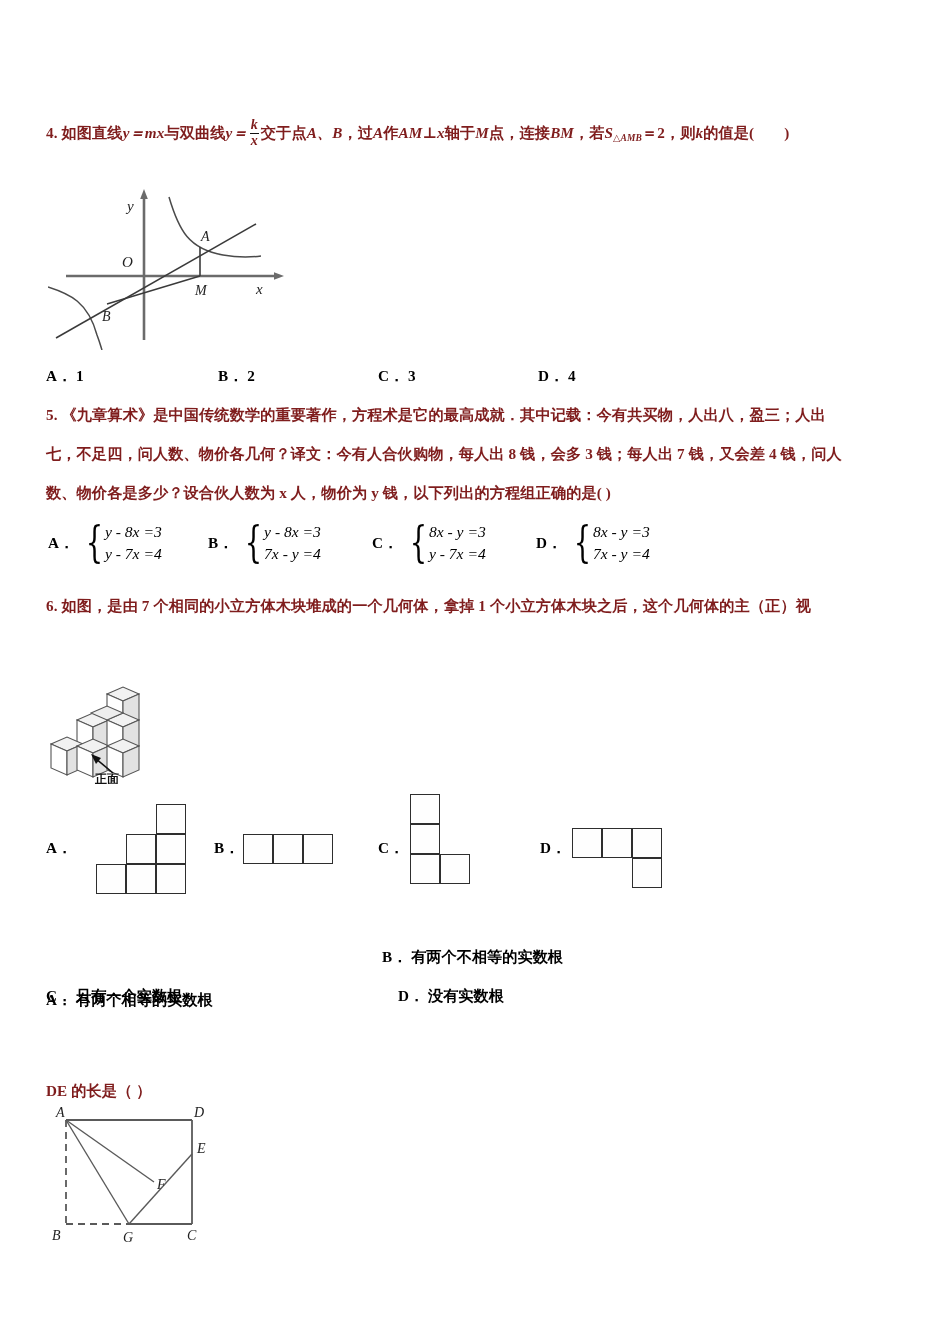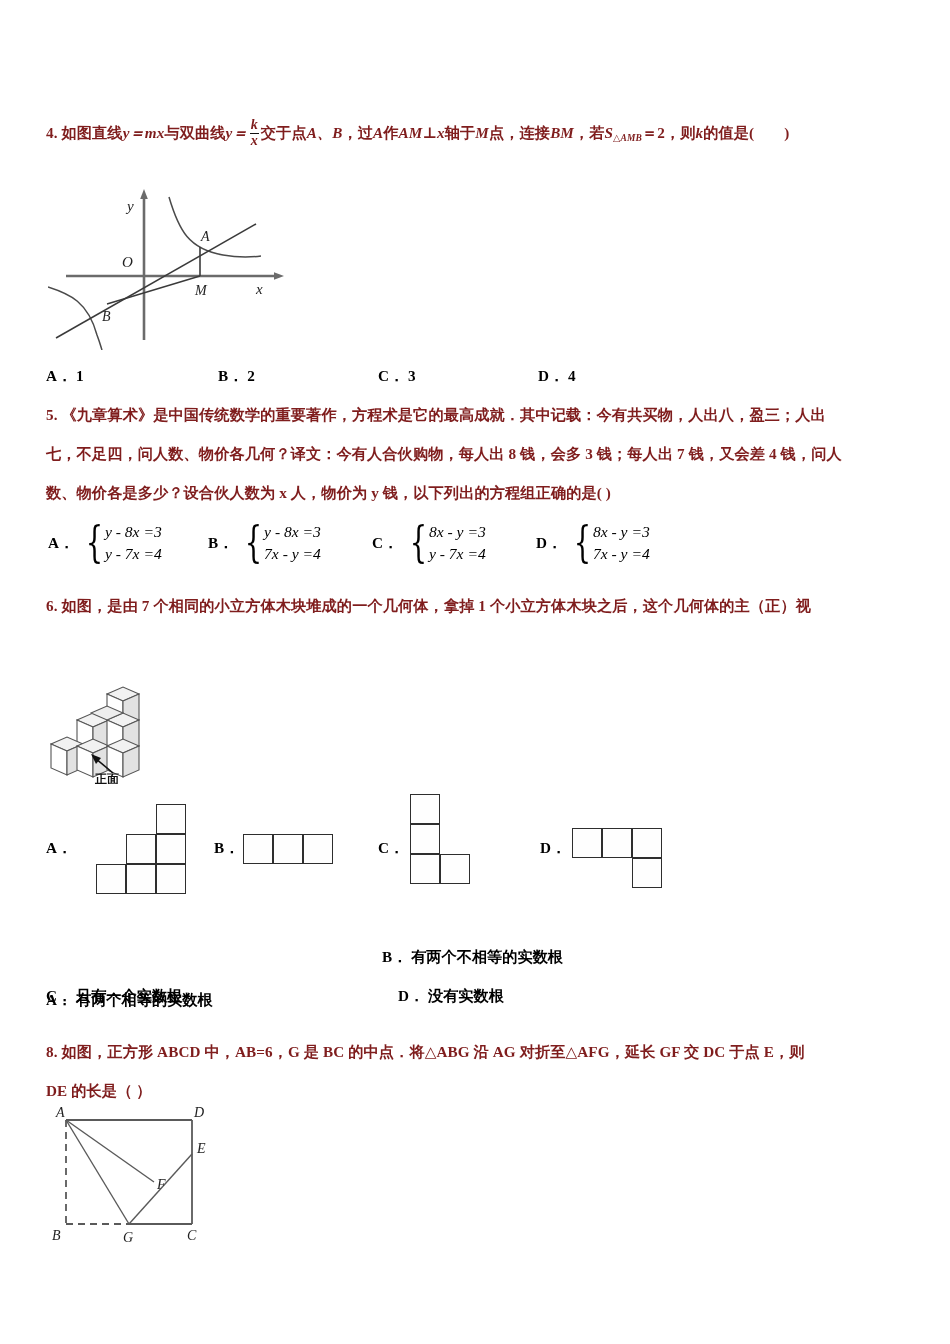--- a/index.html
+++ b/index.html
@@ -332,24 +332,20 @@
   </div>
   <div class="optrow" style="left:46px; top:986px;">
     <span class="optlabel">C．</span>
     <span>只有一个实数根</span>
   </div>
   <div class="optrow" style="left:398px; top:986px;">
     <span class="optlabel">D．</span>
     <span>没有实数根</span>
   </div>
 
-  <div class="qline" style="left:46px; top:1042px;">
-    <span class="num">8.</span>
-    <span>如图，正方形 ABCD 中，AB=6，G 是 BC 的中点．将△ABG 沿 AG 对折至△AFG，延长 GF 交 DC 于点 E，则</span>
-  </div>
   <div class="qline" style="left:46px; top:1081px;">
     <span>DE 的长是（    ）</span>
   </div>
 
   <div class="fig" style="left:44px; top:1106px;">
     <svg width="200" height="150" viewBox="0 0 200 150">
 
       <line x1="22" y1="14" x2="148" y2="14" stroke="#5a5a5a" stroke-width="1.8"></line>
       <line x1="148" y1="14" x2="148" y2="118" stroke="#5a5a5a" stroke-width="1.8"></line>
       <line x1="22" y1="118" x2="148" y2="118" stroke="#5a5a5a" stroke-width="1.8" stroke-dasharray="7,5"></line>

